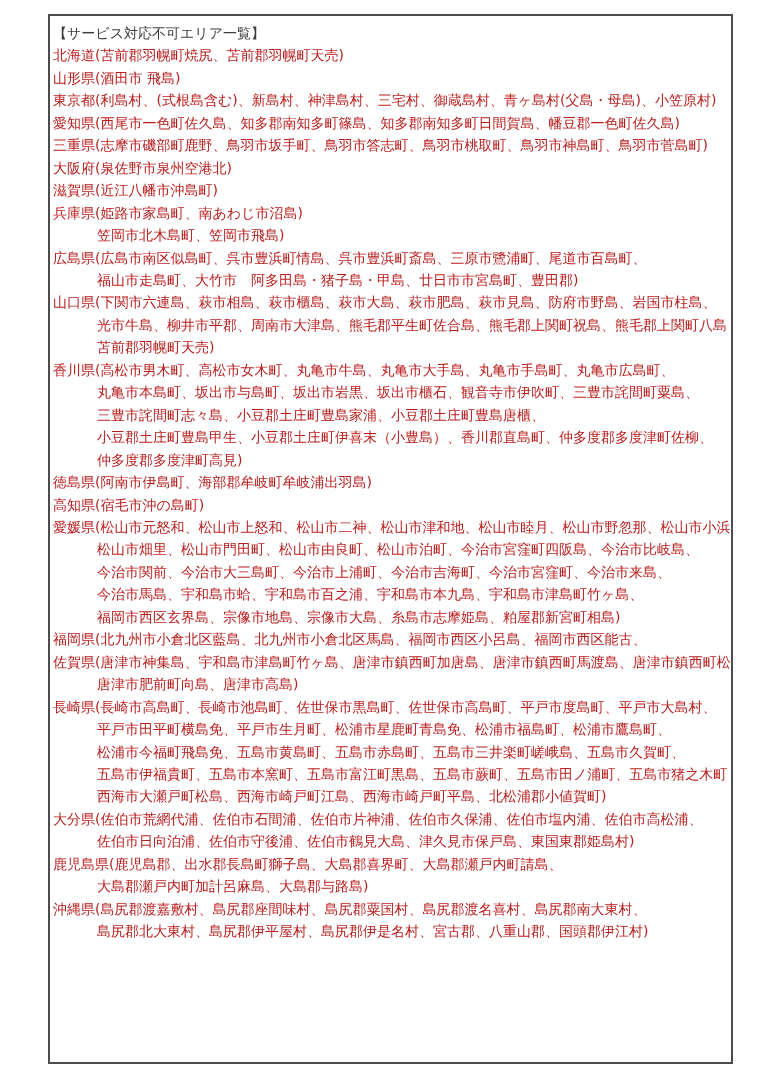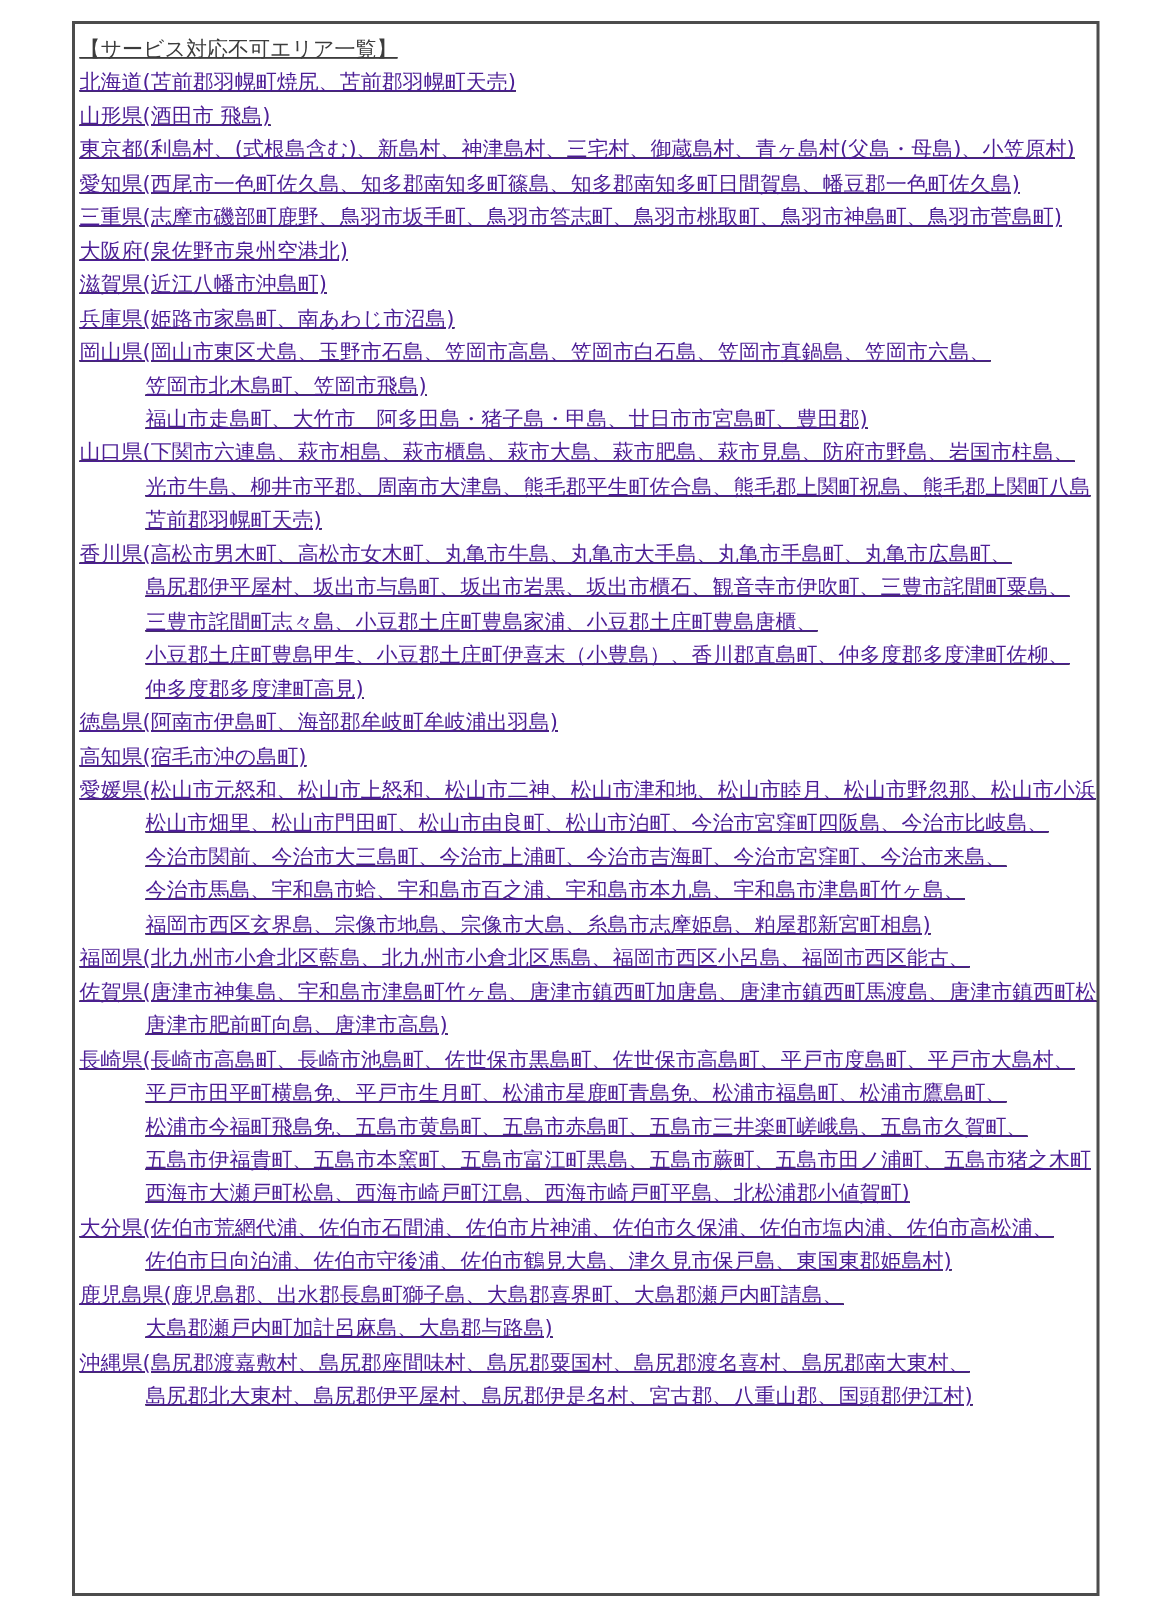--- a/index.html
+++ b/index.html
@@ -1,15 +1,15 @@
 <!DOCTYPE html>
 <html lang="ja"><head>
 <meta charset="utf-8">
 <style>
-  * { margin: 0; padding: 0; box-sizing: border-box; text-decoration: underline; }
+  * { margin: 0; padding: 0; box-sizing: border-box; }
   html, body {
     width: 772px;
     height: 1080px;
     background: #ffffff;
     font-family: "DejaVu Sans", "Liberation Sans", sans-serif;
     overflow: hidden;
   }
   .page {
     position: relative;
     width: 772px;
@@ -23,21 +23,21 @@
     width: 685px;
     height: 1050px;
     border: 2px solid #4c4c4c;
     background: #ffffff;
     padding: 6px 2px 0 3px;
     overflow: hidden;
   }
   .line {
     font-size: 14px;
     line-height: 22.45px;
-    color: #4c1d95;
+    color: #b91c1c;
     white-space: nowrap;
     letter-spacing: 0px;
   }
   .line.cont {
     padding-left: 44px;
   }
   .line.title {
     color: #3c3c3c;
   }
 </style>
@@ -49,28 +49,28 @@
     <div class="line title">【サービス対応不可エリア一覧】</div>
     <div>
         <div class="line">北海道(苫前郡羽幌町焼尻、苫前郡羽幌町天売)</div>
         <div class="line">山形県(酒田市 飛島)</div>
         <div class="line">東京都(利島村、(式根島含む)、新島村、神津島村、三宅村、御蔵島村、青ヶ島村(父島・母島)、小笠原村)</div>
         <div class="line">愛知県(西尾市一色町佐久島、知多郡南知多町篠島、知多郡南知多町日間賀島、幡豆郡一色町佐久島)</div>
         <div class="line">三重県(志摩市磯部町鹿野、鳥羽市坂手町、鳥羽市答志町、鳥羽市桃取町、鳥羽市神島町、鳥羽市菅島町)</div>
         <div class="line">大阪府(泉佐野市泉州空港北)</div>
         <div class="line">滋賀県(近江八幡市沖島町)</div>
         <div class="line">兵庫県(姫路市家島町、南あわじ市沼島)</div>
-        <div class="line">岡山県(岡山市東区犬島、玉野市石島、笠岡市高島、笠岡市白石島、笠岡市真鍋島、笠岡市六島、</div>
         <div class="line cont">笠岡市北木島町、笠岡市飛島)</div>
+        <div class="line">広島県(広島市南区似島町、呉市豊浜町情島、呉市豊浜町斎島、三原市鷺浦町、尾道市百島町、</div>
         <div class="line cont">福山市走島町、大竹市　阿多田島・猪子島・甲島、廿日市市宮島町、豊田郡)</div>
         <div class="line">山口県(下関市六連島、萩市相島、萩市櫃島、萩市大島、萩市肥島、萩市見島、防府市野島、岩国市柱島、</div>
         <div class="line cont">光市牛島、柳井市平郡、周南市大津島、熊毛郡平生町佐合島、熊毛郡上関町祝島、熊毛郡上関町八島</div>
         <div class="line cont">苫前郡羽幌町天売)</div>
         <div class="line">香川県(高松市男木町、高松市女木町、丸亀市牛島、丸亀市大手島、丸亀市手島町、丸亀市広島町、</div>
-        <div class="line cont">島尻郡伊平屋村、坂出市与島町、坂出市岩黒、坂出市櫃石、観音寺市伊吹町、三豊市詫間町粟島、</div>
+        <div class="line cont">丸亀市本島町、坂出市与島町、坂出市岩黒、坂出市櫃石、観音寺市伊吹町、三豊市詫間町粟島、</div>
         <div class="line cont">三豊市詫間町志々島、小豆郡土庄町豊島家浦、小豆郡土庄町豊島唐櫃、</div>
         <div class="line cont">小豆郡土庄町豊島甲生、小豆郡土庄町伊喜末（小豊島）、香川郡直島町、仲多度郡多度津町佐柳、</div>
         <div class="line cont">仲多度郡多度津町高見)</div>
         <div class="line">徳島県(阿南市伊島町、海部郡牟岐町牟岐浦出羽島)</div>
         <div class="line">高知県(宿毛市沖の島町)</div>
         <div class="line">愛媛県(松山市元怒和、松山市上怒和、松山市二神、松山市津和地、松山市睦月、松山市野忽那、松山市小浜</div>
         <div class="line cont">松山市畑里、松山市門田町、松山市由良町、松山市泊町、今治市宮窪町四阪島、今治市比岐島、</div>
         <div class="line cont">今治市関前、今治市大三島町、今治市上浦町、今治市吉海町、今治市宮窪町、今治市来島、</div>
         <div class="line cont">今治市馬島、宇和島市蛤、宇和島市百之浦、宇和島市本九島、宇和島市津島町竹ヶ島、</div>
         <div class="line cont">福岡市西区玄界島、宗像市地島、宗像市大島、糸島市志摩姫島、粕屋郡新宮町相島)</div>

